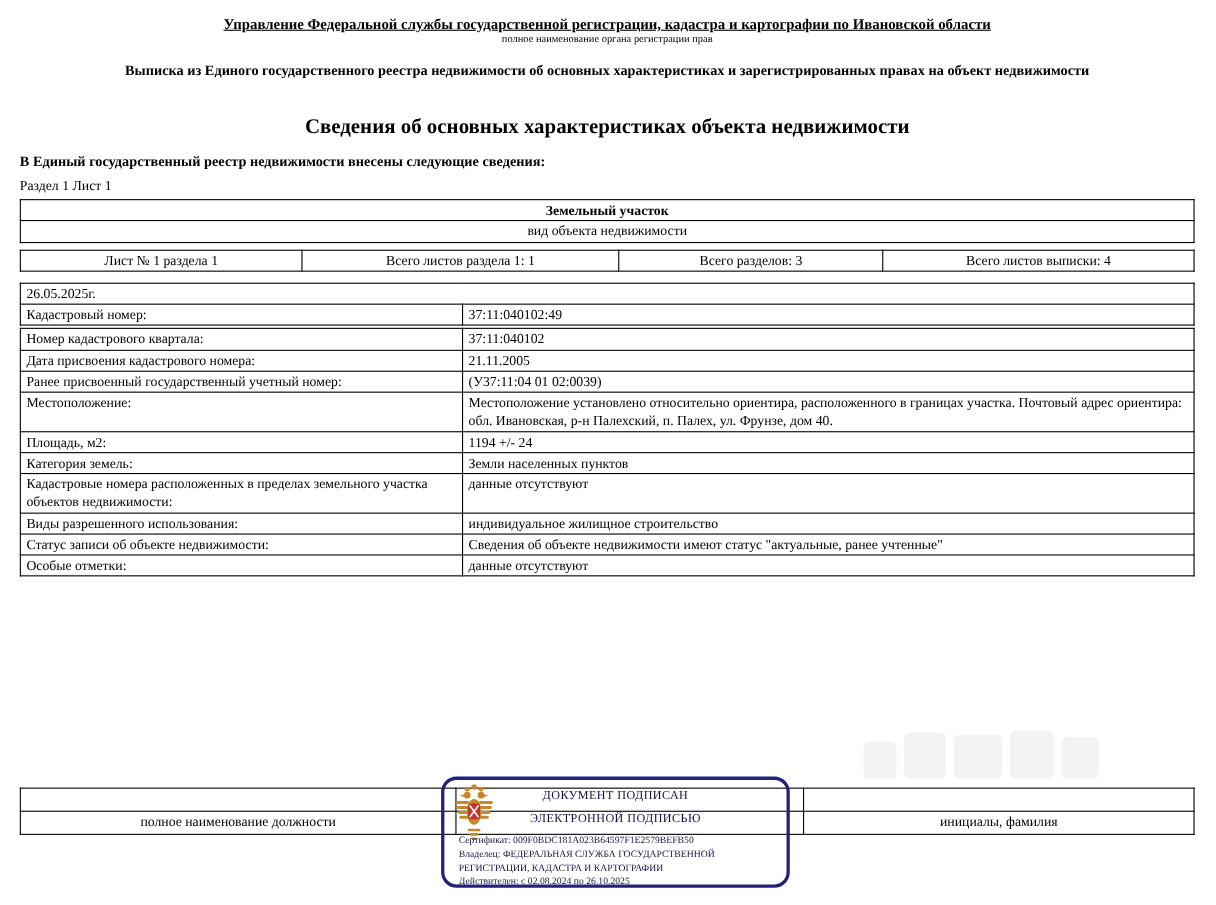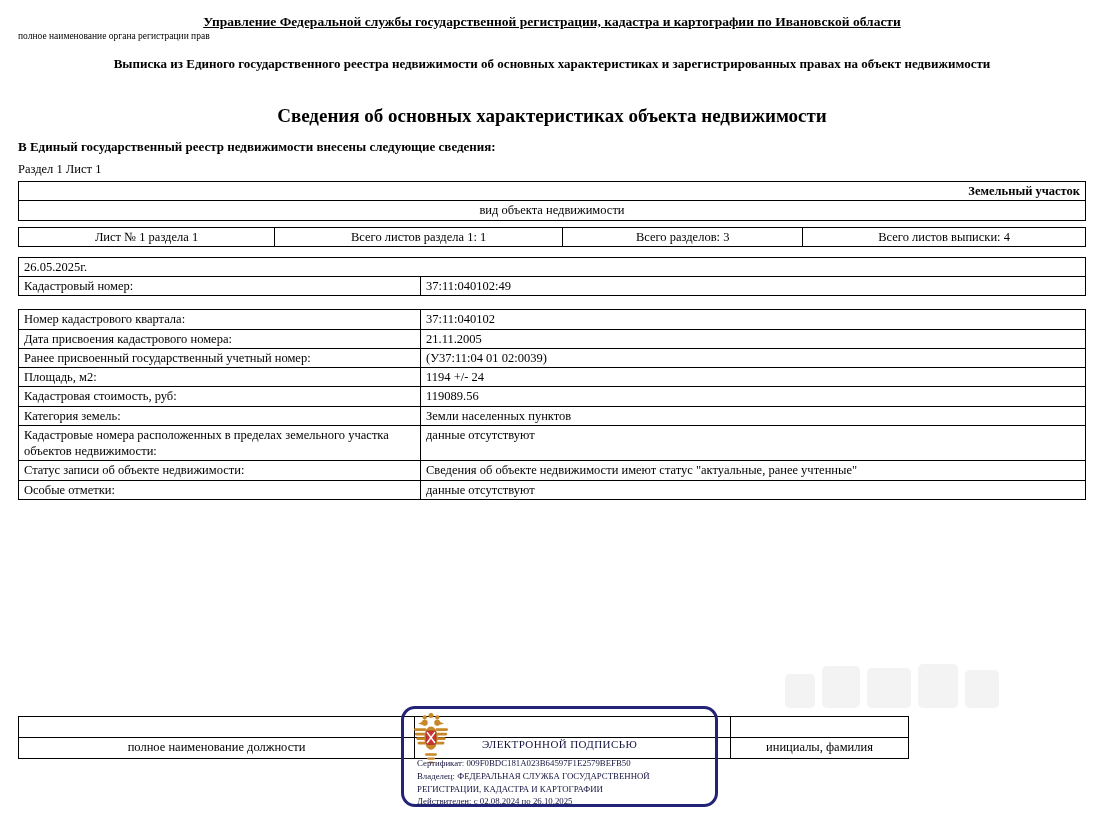--- a/index.html
+++ b/index.html
@@ -3,37 +3,37 @@
 <meta charset="utf-8">
 <style>
   html,body{margin:0;padding:0;}
   body{
     width:1105px;height:823px;position:relative;background:#ffffff;
     font-family:"Liberation Serif","DejaVu Serif",serif;color:#000;
     overflow:hidden;
   }
   .doc{position:absolute;left:18px;top:0;width:1068px;}
   .authority{margin-top:14px;text-align:center;font-weight:bold;font-size:13.5px;text-decoration:underline;}
-  .authority-caption{margin-top:1px;font-size:9.5px;}
+  .authority-caption{margin-top:1px;text-align:center;font-size:9.5px;}
   .doc-title{margin-top:15px;text-align:center;font-weight:bold;font-size:13px;}
   .section-title{margin-top:33px;text-align:center;font-weight:bold;font-size:19px;}
   .intro{margin-top:12px;font-weight:bold;font-size:13px;}
   .section-sheet{margin-top:7px;margin-bottom:4px;text-align:left;font-size:12.5px;}
 
   table{border-collapse:collapse;width:100%;table-layout:fixed;}
   td{border:1px solid #000;font-size:12.5px;line-height:1.3;padding:1px 5px;vertical-align:top;overflow:hidden;}
   .center{text-align:center;}
-  .bold{font-weight:bold;text-align:right;}
+  .bold{font-weight:bold;}
   #t-object{margin-bottom:6px;}
   #t-sheets{margin-bottom:10px;}
-  #t-main2{margin-top:13px;}
+  #t-main2{margin-top:2px;}
   .indent{padding-left:62px;}
 
   
-  .footer-table{position:absolute;top:716px;left:18px;width:891px;}
+  .footer-table{position:absolute;top:716px;left:18px;width:1068px;}
   .footer-table td{height:18px;}
 
   
   .watermark{position:absolute;left:785px;top:650px;width:228px;height:58px;
     display:flex;align-items:flex-end;gap:7px;}
   .watermark .blob{background:#f3f3f3;border-radius:5px;}
 
   
   .stamp{position:absolute;left:401px;top:706px;width:311px;height:95px;
     border:3px solid #232377;border-radius:14px;background:transparent;color:#14143f;}
@@ -112,34 +112,38 @@
     </tr>
     <tr>
       <td>Дата присвоения кадастрового номера:</td>
       <td>21.11.2005</td>
     </tr>
     <tr>
       <td>Ранее присвоенный государственный учетный номер:</td>
       <td>(У37:11:04 01 02:0039)</td>
     </tr>
     <tr>
+      <td>Местоположение:</td>
+      <td>Местоположение установлено относительно ориентира, расположенного в границах участка. Почтовый адрес ориентира: обл. Ивановская, р-н Палехский, п. Палех, ул. Фрунзе, дом 40.</td>
+    </tr>
+    <tr>
       <td>Площадь, м2:</td>
       <td>1194 +/- 24</td>
     </tr>
     <tr>
-      <td>Кадастровая стоимость, руб:</td>
-      <td>119089.56</td>
-    </tr>
-    <tr>
       <td>Категория земель:</td>
       <td>Земли населенных пунктов</td>
     </tr>
     <tr>
       <td>Кадастровые номера расположенных в пределах земельного участка объектов недвижимости:</td>
       <td>данные отсутствуют</td>
+    </tr>
+    <tr>
+      <td>Виды разрешенного использования:</td>
+      <td>индивидуальное жилищное строительство</td>
     </tr>
     <tr>
       <td>Статус записи об объекте недвижимости:</td>
       <td>Сведения об объекте недвижимости имеют статус "актуальные, ранее учтенные"</td>
     </tr>
     <tr>
       <td>Особые отметки:</td>
       <td>данные отсутствуют</td>
     </tr>
   </tbody>
@@ -199,19 +203,20 @@
       <ellipse cx="20" cy="28" rx="7.5" ry="13" fill="#c8882a"></ellipse>
 
       <rect x="13.5" y="45" width="13" height="2.6" rx="1.3" fill="#c8882a"></rect>
       <rect x="15.5" y="49.5" width="9" height="2.6" rx="1.3" fill="#c8882a"></rect>
       <rect x="17.5" y="54" width="5" height="2.4" rx="1.2" fill="#c8882a"></rect>
 
       <rect x="14.5" y="20" width="11" height="15" rx="2" fill="#cc3333" stroke="#8a1f1f" stroke-width="0.6"></rect>
       <path d="M15.5 21.5 L24.5 33.5 M24.5 21.5 L15.5 33.5" stroke="#ffffff" stroke-width="1.6"></path>
     </svg>
   </span>
+  <div class="stamp-title t1">ДОКУМЕНТ ПОДПИСАН</div>
   <div class="stamp-title t2">ЭЛЕКТРОННОЙ ПОДПИСЬЮ</div>
   <div class="stamp-details">
     <div><span>Сертификат:</span> <span>009F0BDC181A023B64597F1E2579BEFB50</span></div>
     <div class="owner-line"><span>Владелец:</span> <span>ФЕДЕРАЛЬНАЯ СЛУЖБА ГОСУДАРСТВЕННОЙ РЕГИСТРАЦИИ, КАДАСТРА И КАРТОГРАФИИ</span></div>
     <div><span>Действителен:</span> <span>с 02.08.2024 по 26.10.2025</span></div>
   </div>
 </div>
 
 </body></html>

